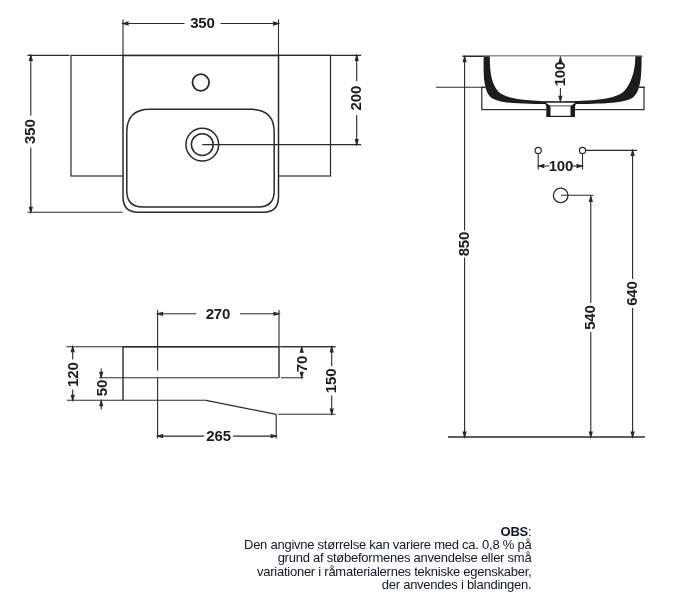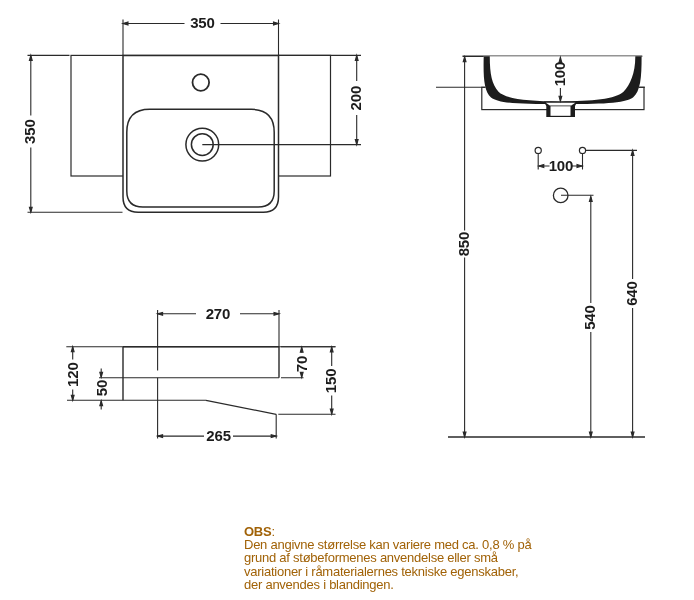--- a/index.html
+++ b/index.html
@@ -1,20 +1,20 @@
 <!DOCTYPE html>
 <html><head>
 <meta charset="utf-8">
 <style>
   html,body{margin:0;padding:0;background:#fff;-webkit-font-smoothing:antialiased;}
   #page{position:relative;width:645px;height:600px;background:#fff;overflow:hidden;
-        font-family:"Liberation Sans", sans-serif;}
+        font-family:"Liberation Sans", sans-serif;text-align:right;}
   svg text{font-family:"Liberation Sans", sans-serif;fill:#1c1c1c;}
   .dim{font-size:15px;font-weight:bold;letter-spacing:-0.1px;}
-  #obs{position:absolute;left:244px;top:524.5px;font-size:13px;line-height:13.4px;letter-spacing:-0.25px;color:#a16207;}
+  #obs{position:absolute;left:244px;top:524.5px;font-size:13px;line-height:13.4px;letter-spacing:-0.25px;color:#0f172a;}
   #obs b{font-weight:bold;}
 </style>
 </head>
 <body>
 <div id="page">
 <svg width="694" height="600" viewBox="0 0 694 600">
 <g stroke="#2a2a2a" fill="none" stroke-width="1.1">
 
 <rect x="71" y="55.4" width="259.5" height="120.6" stroke-width="1.2"></rect>
 

